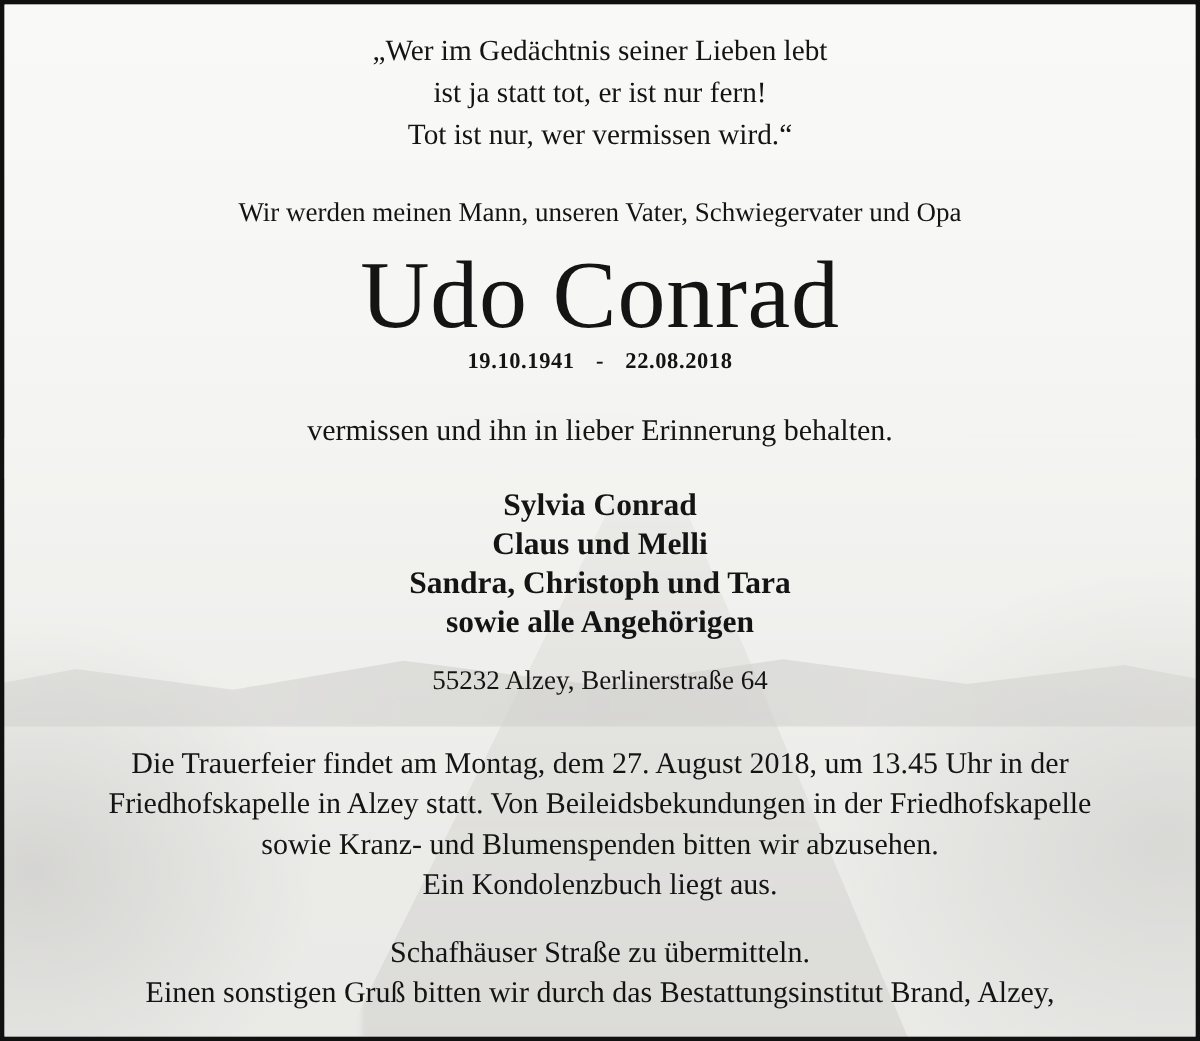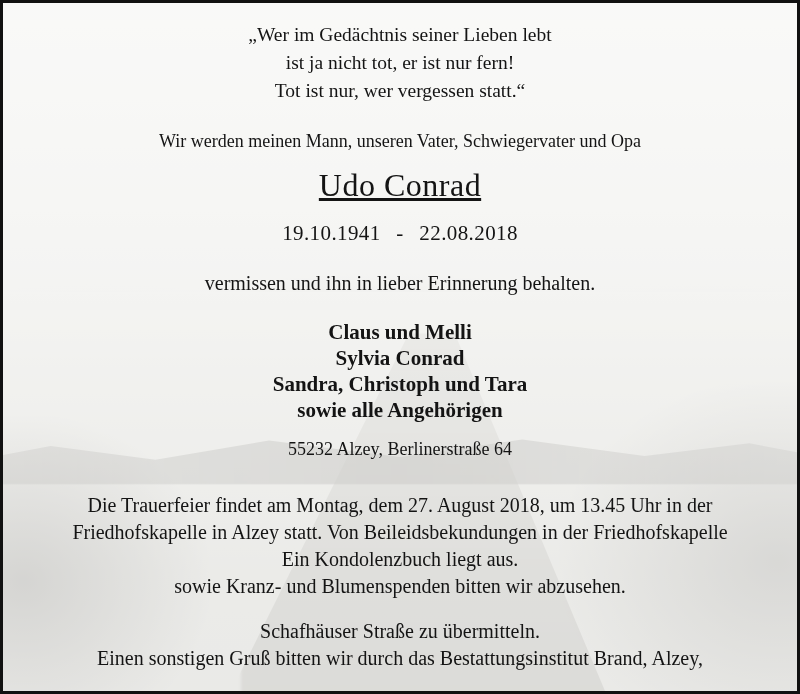--- a/index.html
+++ b/index.html
@@ -94,31 +94,30 @@
   }
   .quote div { white-space: nowrap; }
 
   .intro {
     margin-top: 22px;
     font-size: 18px;
     line-height: 28px;
   }
 
   .name {
-    margin-top: 0;
-    font-size: 32px;
+    margin-top: 12px;
+    font-size: 64px;
     line-height: 60px;
     letter-spacing: 0.5px;
-    text-decoration: underline;
   }
 
   .dates {
     margin-top: 6px;
-    font-size: 21px;
-    font-weight: normal;
+    font-size: 15px;
+    font-weight: bold;
     letter-spacing: 0.4px;
   }
   .dates .sep { margin: 0 10px; }
 
   .missing {
     margin-top: 26px;
     font-size: 20px;
   }
 
   .family {
@@ -168,50 +167,50 @@
     <div class="path"></div>
     <div class="dark-left"></div>
     <div class="dark-right"></div>
     <div class="veil"></div>
   </div>
 
   <div id="content">
 
     <div class="quote">
       <div>„Wer im Gedächtnis seiner Lieben lebt</div>
-      <div>ist ja nicht tot, er ist nur fern!</div>
-      <div>Tot ist nur, wer vergessen statt.“</div>
+      <div>ist ja statt tot, er ist nur fern!</div>
+      <div>Tot ist nur, wer vermissen wird.“</div>
     </div>
 
     <div class="intro">Wir werden meinen Mann, unseren Vater, Schwiegervater und Opa</div>
 
     <div class="name">Udo Conrad</div>
 
     <div class="dates">
       <span>19.10.1941</span>
       <span class="sep">-</span>
       <span>22.08.2018</span>
     </div>
 
     <div class="missing">vermissen und ihn in lieber Erinnerung behalten.</div>
 
     <div class="family">
+      <div>Sylvia Conrad</div>
       <div>Claus und Melli</div>
-      <div>Sylvia Conrad</div>
       <div>Sandra, Christoph und Tara</div>
       <div>sowie alle Angehörigen</div>
     </div>
 
     <div class="address">55232 Alzey, Berlinerstraße 64</div>
 
     <div class="service">
       <div>Die Trauerfeier findet am Montag, dem 27. August 2018, um 13.45 Uhr in der</div>
       <div>Friedhofskapelle in Alzey statt. Von Beileidsbekundungen in der Friedhofskapelle</div>
+      <div>sowie Kranz- und Blumenspenden bitten wir abzusehen.</div>
       <div>Ein Kondolenzbuch liegt aus.</div>
-      <div>sowie Kranz- und Blumenspenden bitten wir abzusehen.</div>
     </div>
 
     <div class="closing">
       <div>Schafhäuser Straße zu übermitteln.</div>
       <div>Einen  sonstigen Gruß bitten wir durch das Bestattungsinstitut Brand, Alzey,</div>
     </div>
 
     <div class="final">Die Beisetzung der Urne erfolgt zu einem späteren Zeitpunkt im Familienkreis.</div>
 
   </div>

